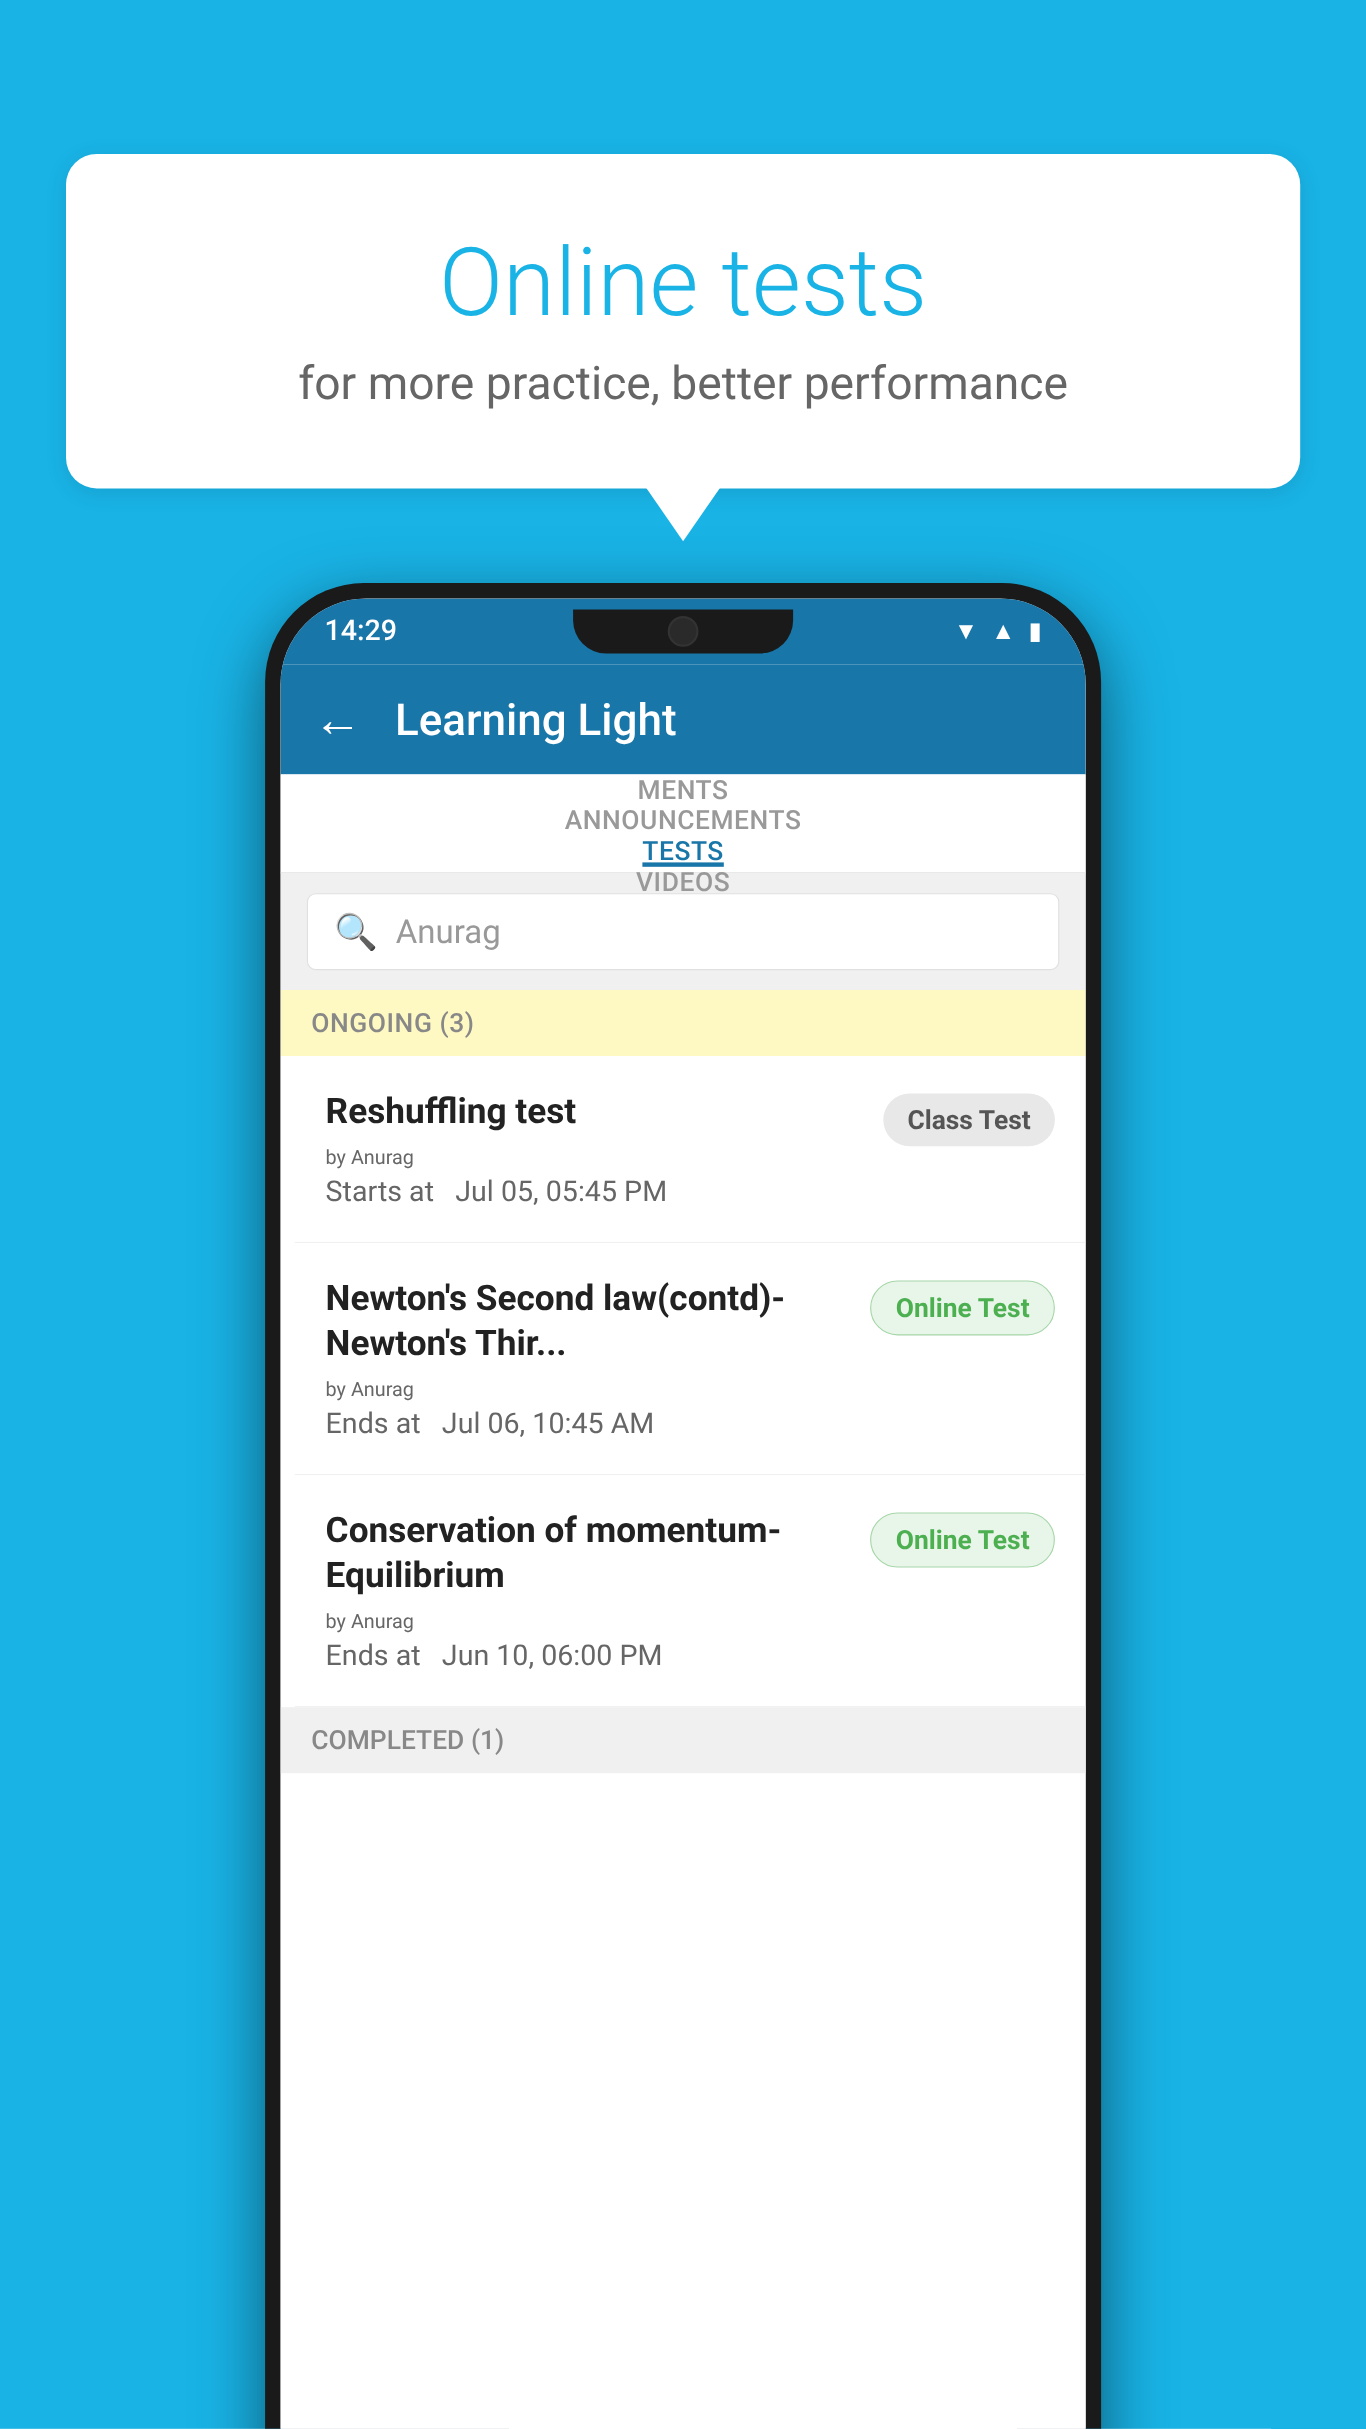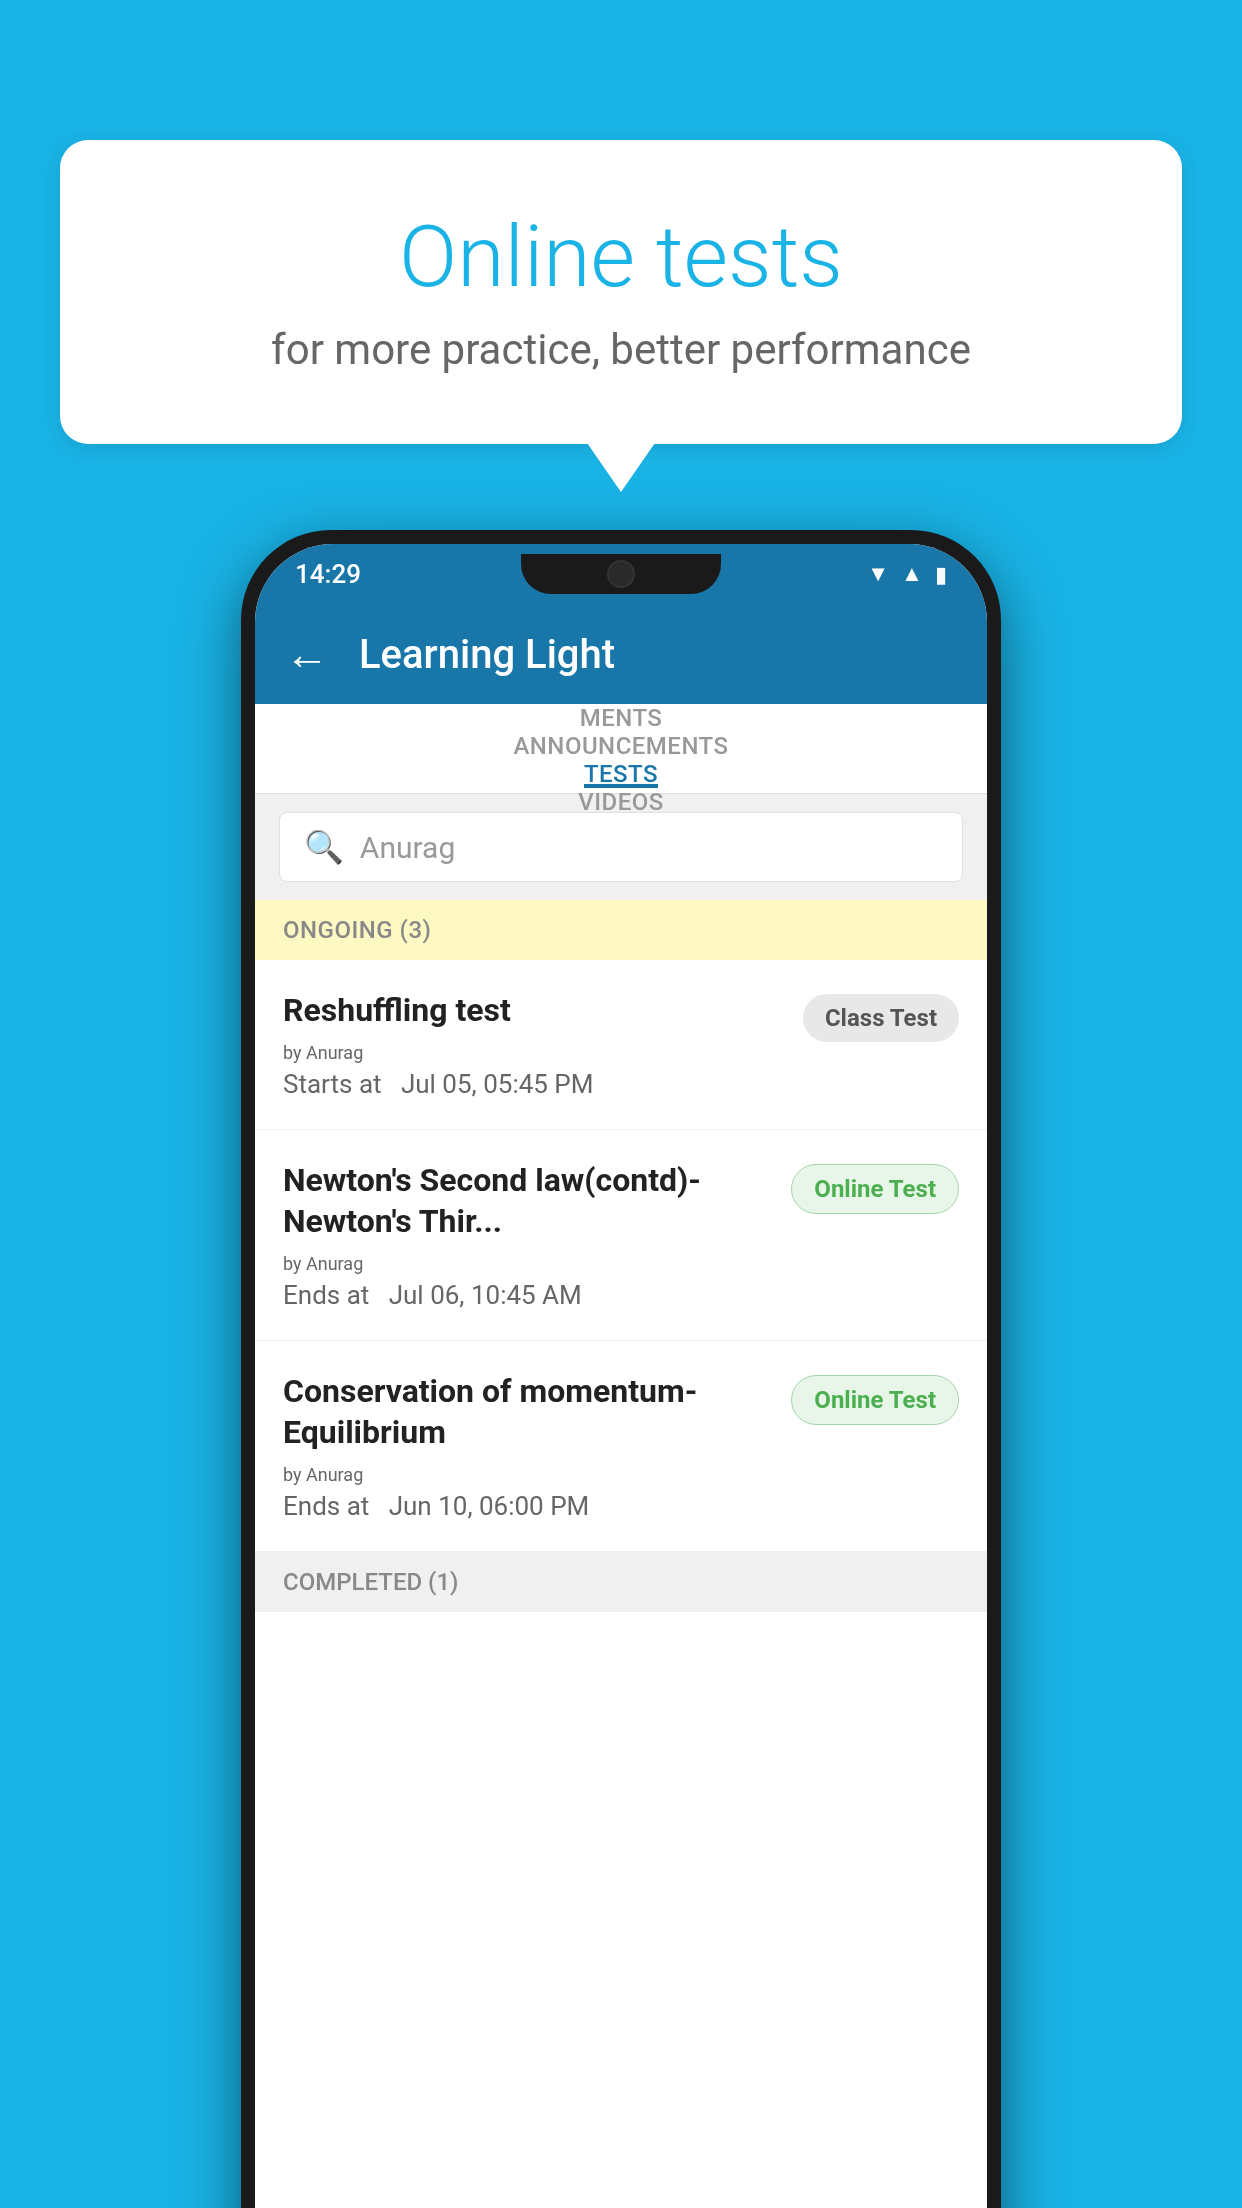--- a/index.html
+++ b/index.html
@@ -254,20 +254,21 @@
       flex: 1;
       overflow: hidden;
     }
 
     .test-item {
       padding: 30px 28px;
       border-bottom: 1px solid #f0f0f0;
       display: flex;
       align-items: flex-start;
       justify-content: space-between;
+      margin-left: 13px;
     }
 
     .test-info {
       flex: 1;
     }
 
     .test-name {
       font-size: 32px;
       font-weight: 700;
       color: #222;

